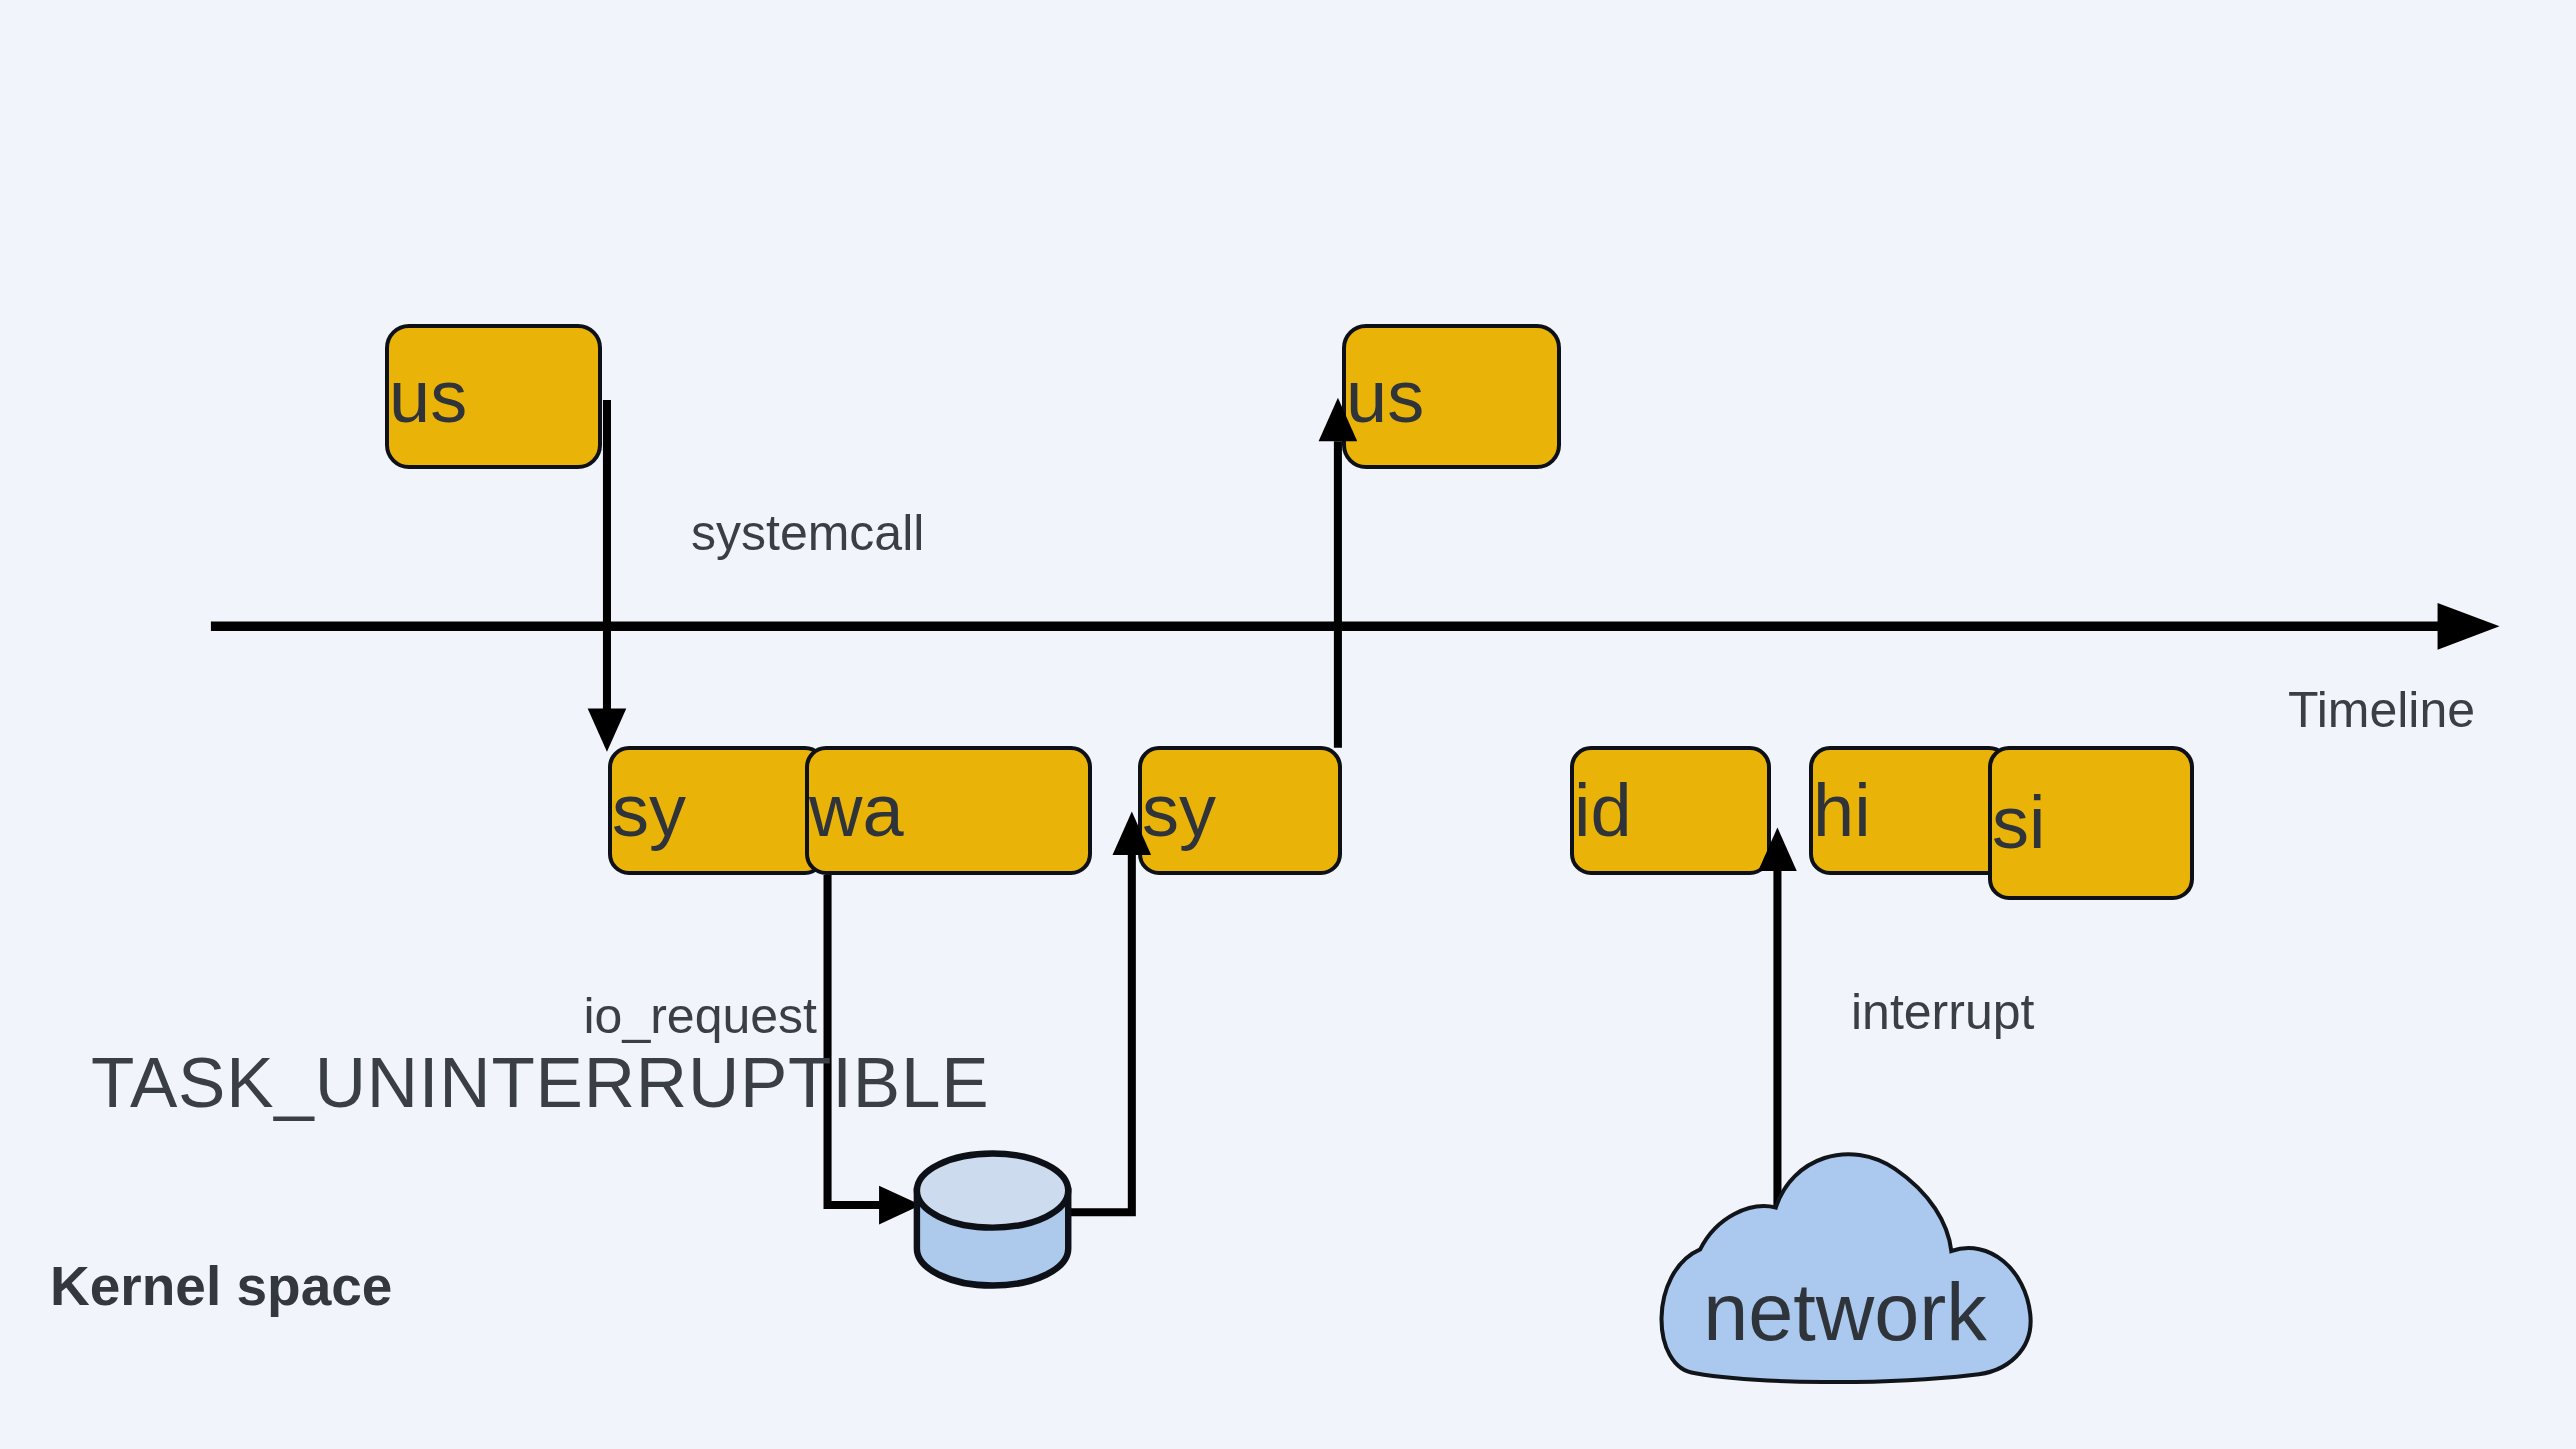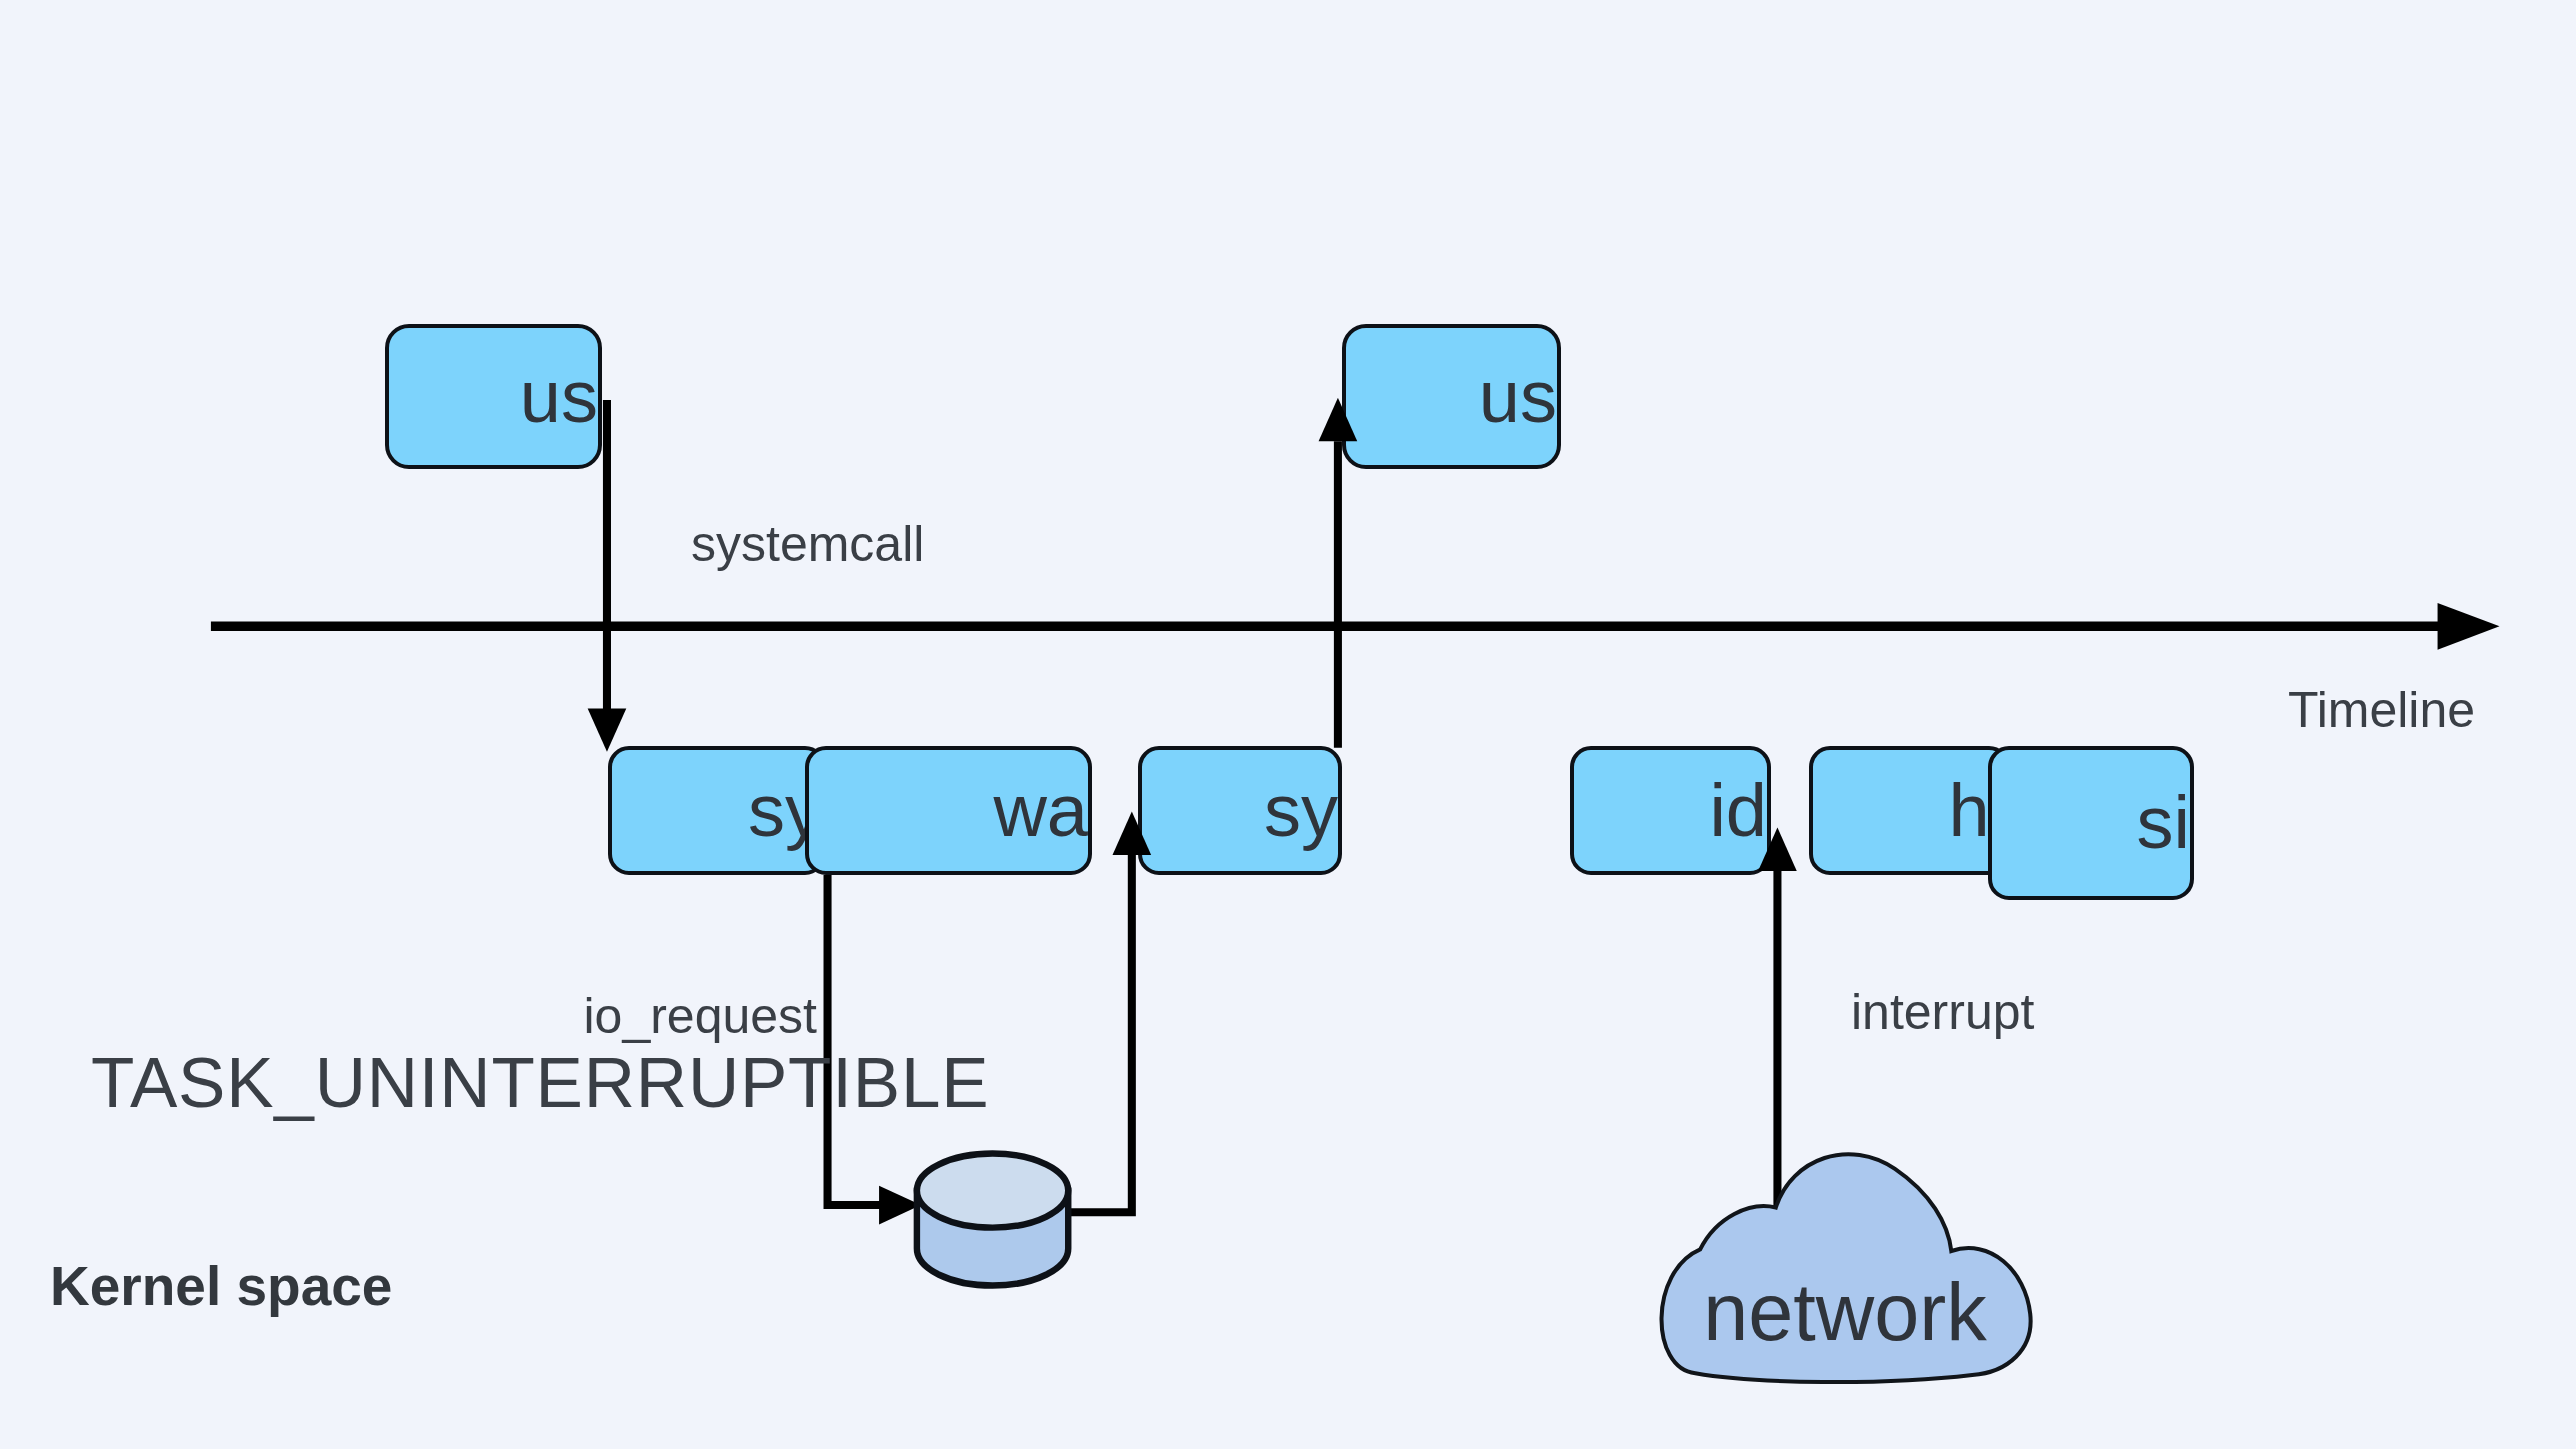--- a/index.html
+++ b/index.html
@@ -20,26 +20,26 @@
     position: absolute;
     left: 0; top: 0;
     width: 2576px; height: 1449px;
   }
   svg.connectors { pointer-events: none; }
 
   
   .pbox {
     position: absolute;
     box-sizing: border-box;
-    background: #7dd3fc;
+    background: #eab308;
     border: 4.8px solid #0d1117;
     border-radius: 21px;
     display: flex;
     align-items: center;
-    justify-content: flex-end;
+    justify-content: flex-start;
     font-size: 74px;
     line-height: 1;
     color: #2f343b;
   }
   .pbox.user { border-radius: 24px; }
 
   .box-us-1 { left: 385px;  top: 324px; width: 217px; height: 145px; }
   .box-us-2 { left: 1342px; top: 324px; width: 219px; height: 145px; }
   .box-sy-1 { left: 608px;  top: 746px; width: 218px; height: 129px; }
   .box-wa   { left: 805px; top: 746px; width: 287px; height: 129px; }
@@ -58,21 +58,21 @@
     font-weight: 400;
   }
   .lbl.region {
     font-weight: 700;
     font-size: 55px;
     line-height: 64px;
     color: #33383e;
   }
   .lbl-user-space   { left: 71px;   top: 115px; }
   .lbl-kernel-space { left: 50px;   top: 1254px; }
-  .lbl-systemcall   { left: 691px;  top: 514px; }
+  .lbl-systemcall   { left: 691px;  top: 503px; }
   .lbl-timeline     { left: 2288px; top: 680px; }
   .lbl-io-request   { right: 1759px; top: 986px; }
   .lbl-task-state   { left: 91px;  top: 1053px; font-size: 71px; letter-spacing: 0.8px; }
   .lbl-interrupt    { left: 1851px; top: 950px; margin-top: 32px; }
   .lbl-network      {
     left: 1845px; top: 1312px;
     transform: translate(-50%, -50%);
     font-size: 81px;
     color: #2f343b;
   }

